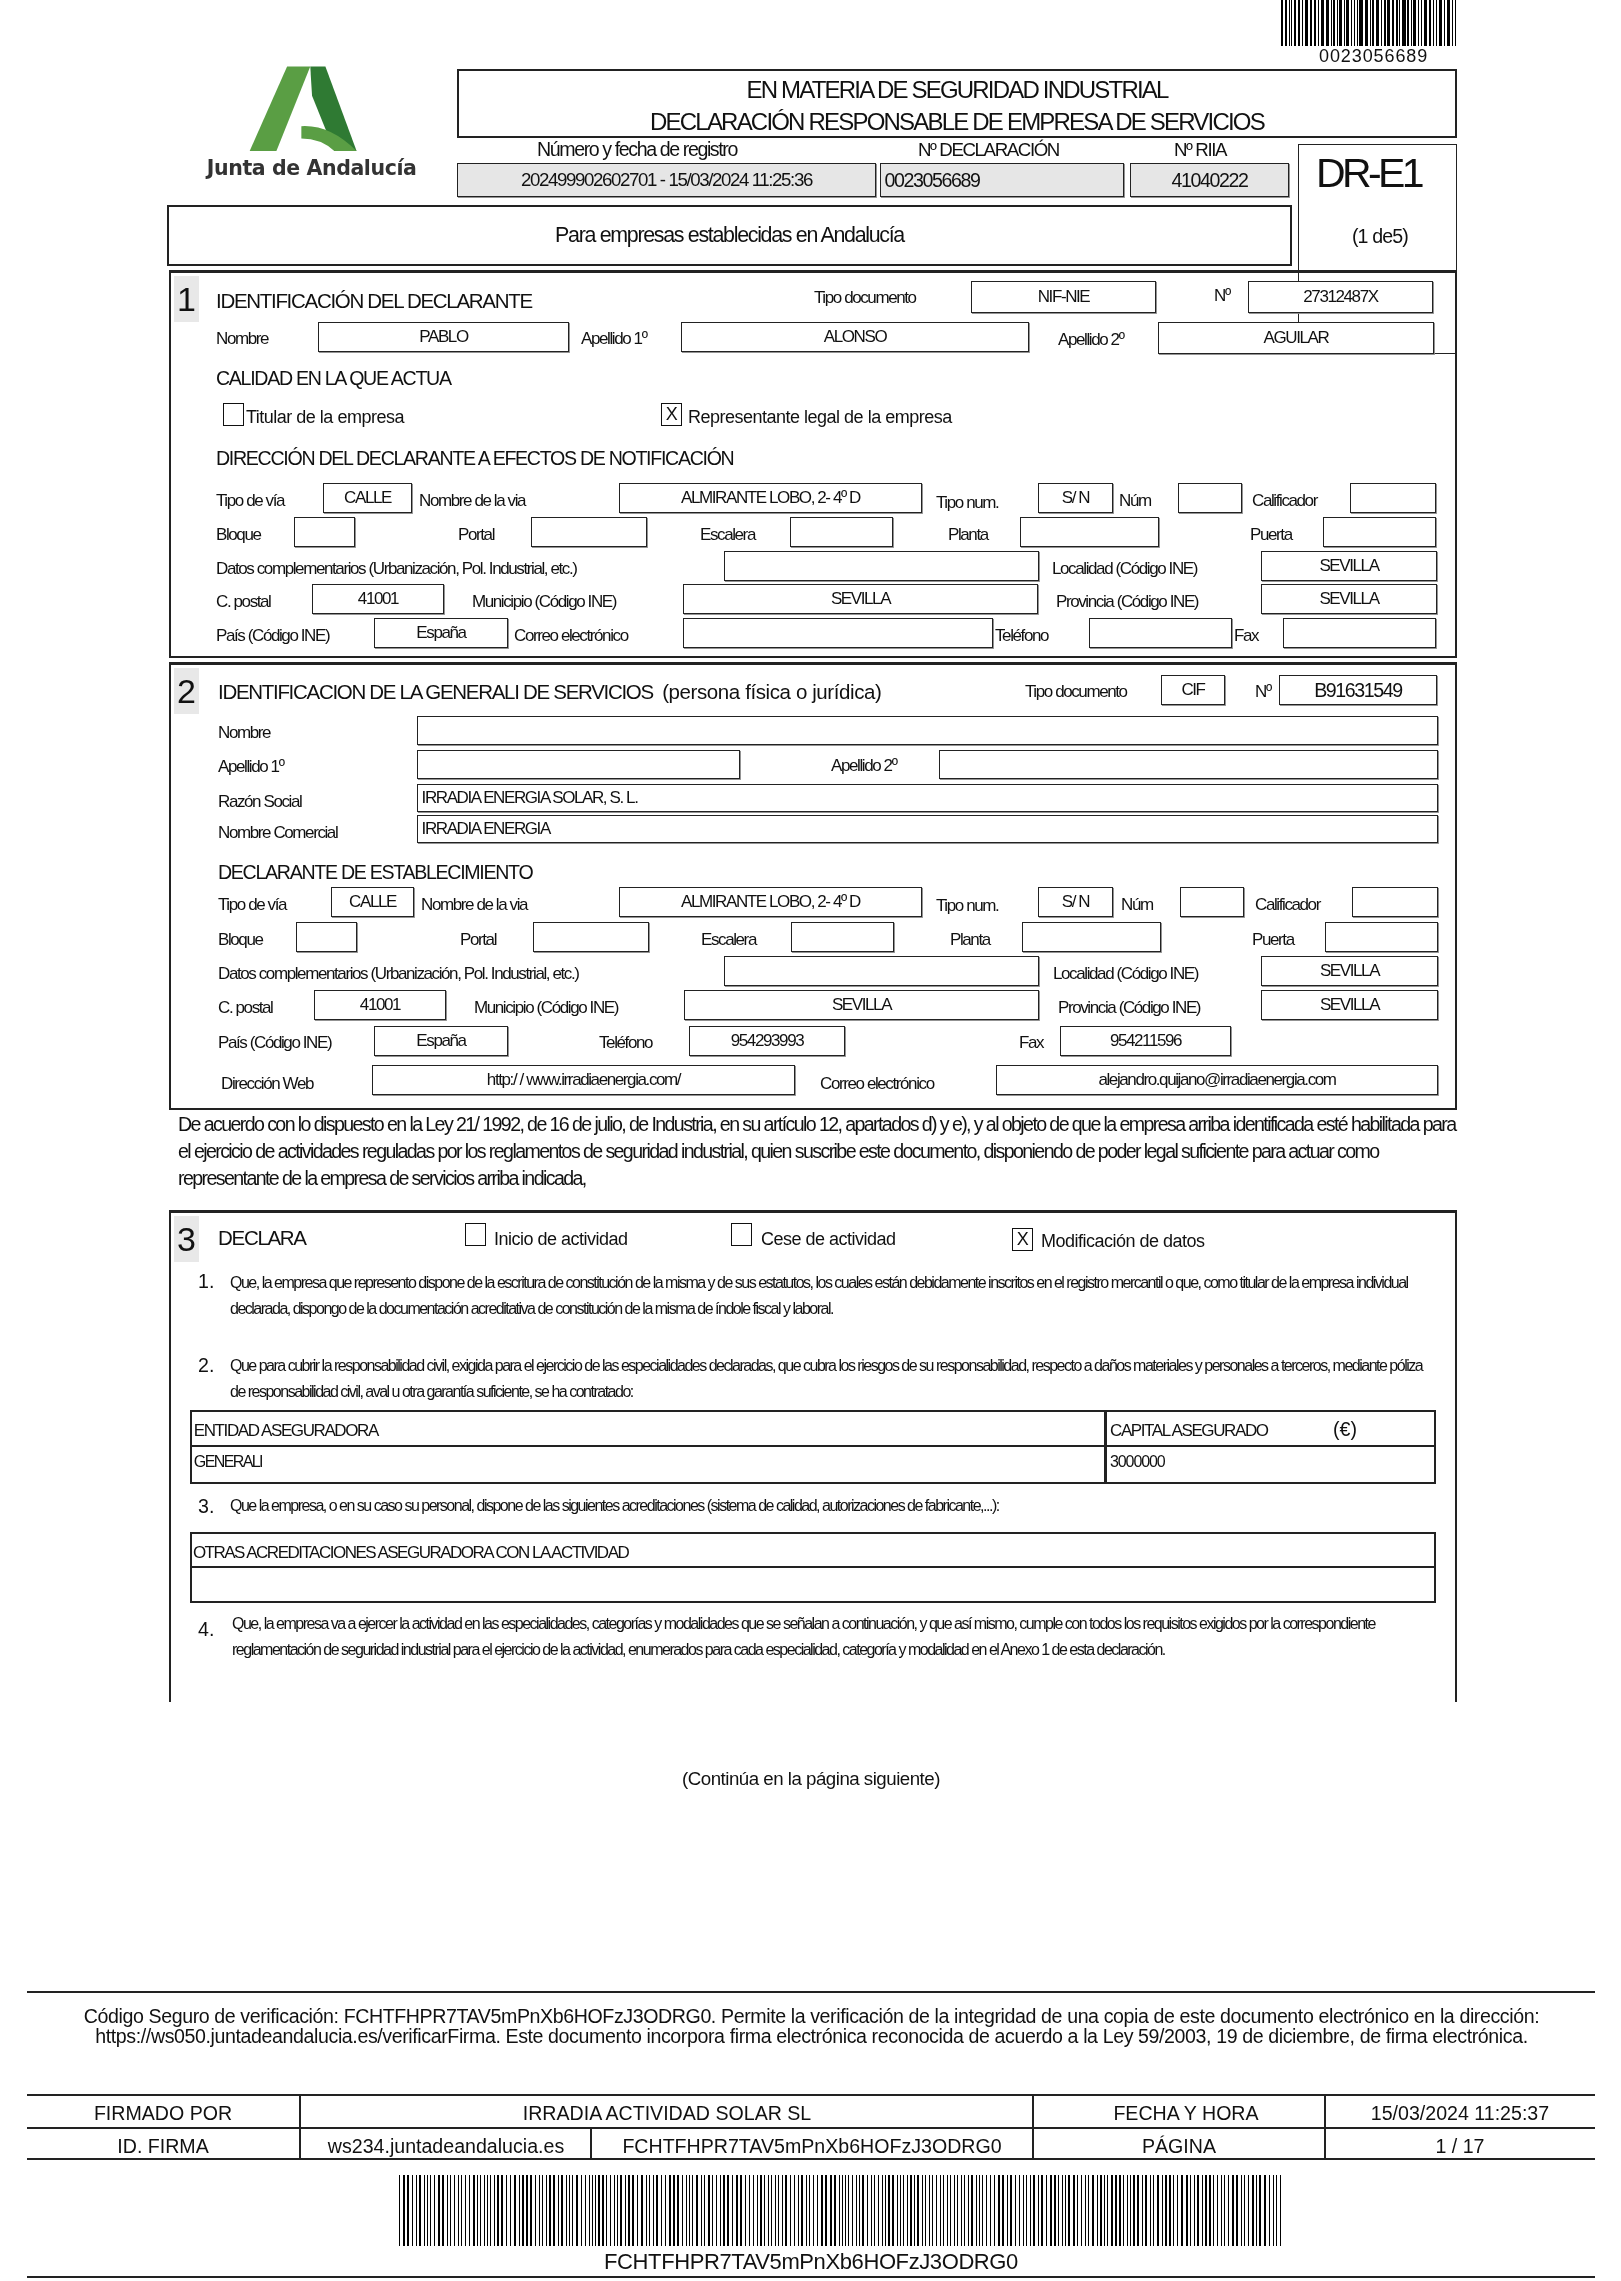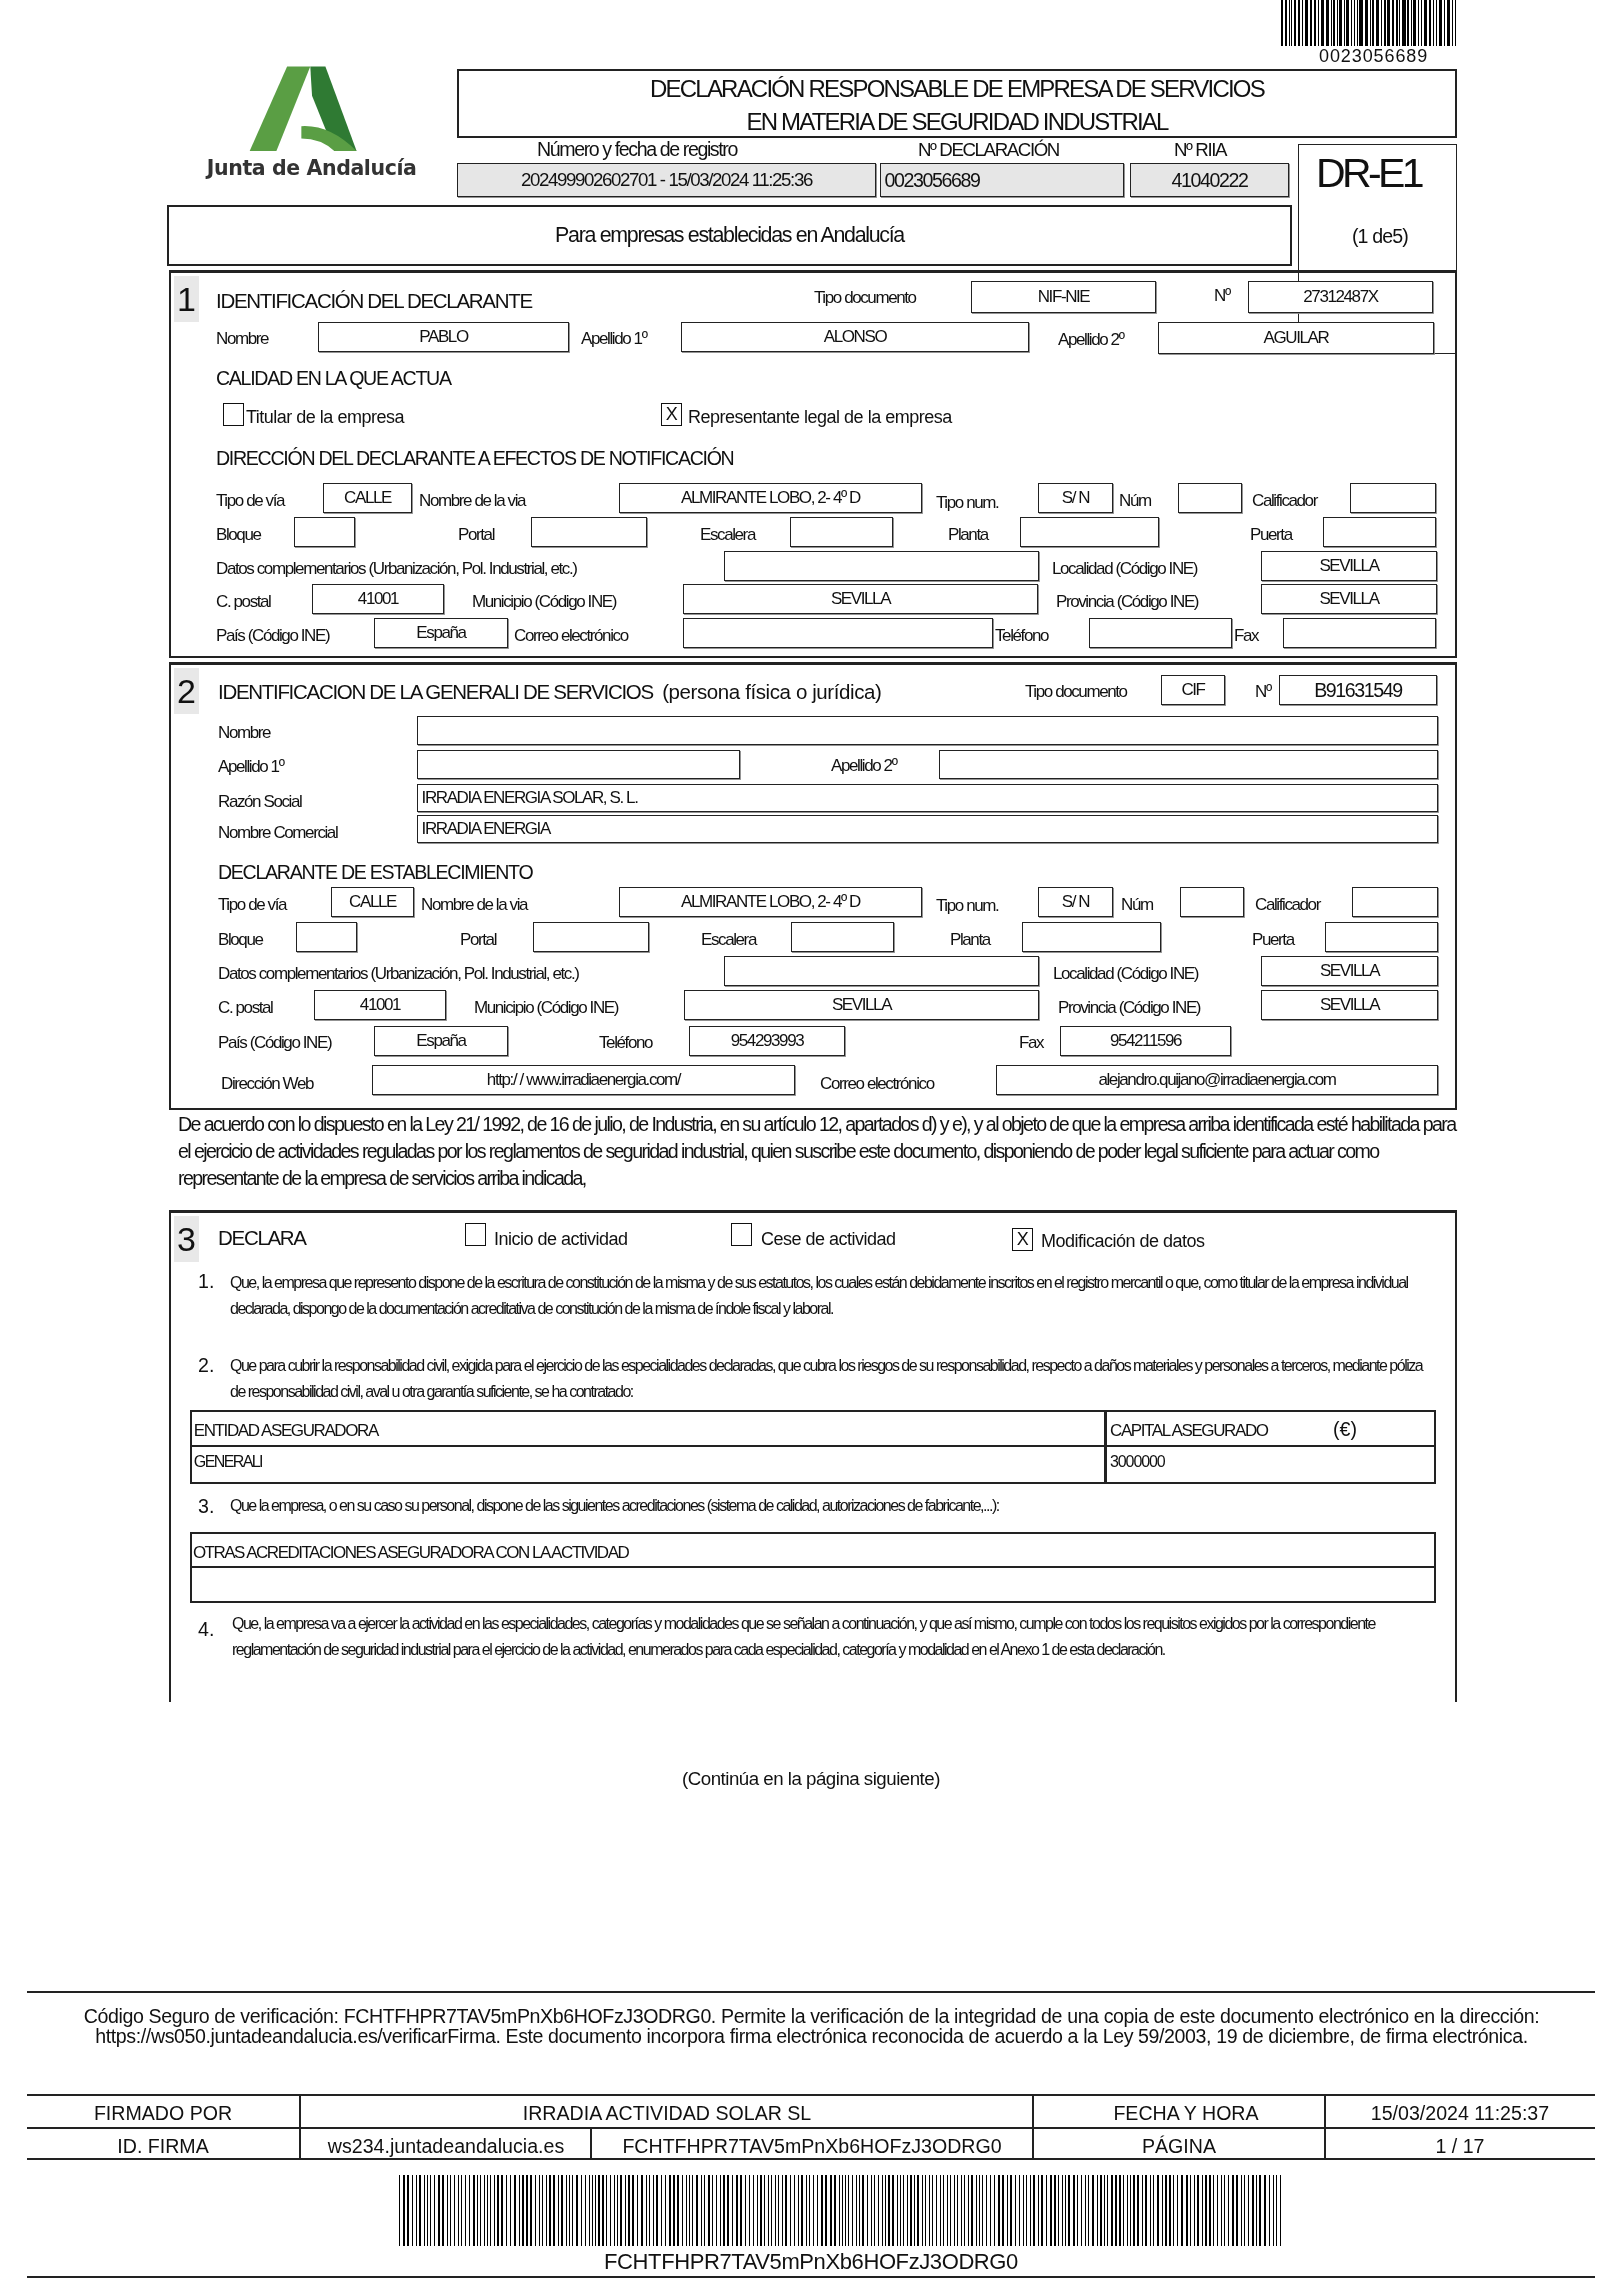--- a/index.html
+++ b/index.html
@@ -77,22 +77,22 @@
 <div class="abs" style="left:205px;top:62px;width:223px;height:125px;text-decoration:underline;">
   <svg width="223" height="98" viewBox="0 0 250 110">
     <polygon points="92,5 118,5 80,100 50,100" fill="#5a9e44"></polygon>
     <polygon points="118,5 135,5 170,100 145,100 120,38" fill="#2f7a33"></polygon>
     <path d="M108,72 Q140,70 170,100 L145,100 Q130,86 108,86 Z" fill="#5a9e44"></path>
   </svg>
   <div style="position:absolute;left:1.8px;top:94px;font-family:'DejaVu Sans',sans-serif;font-weight:bold;font-size:20.5px;color:#333;letter-spacing:-0.4px;white-space:nowrap;">Junta de Andalucía</div>
 </div>
 
 <div class="abs" style="left:457px;top:69px;width:1000px;height:69px;border:2.7px solid #222;text-align:center;">
+  <div style="font-size:24px;letter-spacing:-1.8px;margin-top:5.3px;">EN MATERIA DE SEGURIDAD INDUSTRIAL</div>
   <div style="font-size:24px;letter-spacing:-1.8px;margin-top:3.6px;">DECLARACIÓN RESPONSABLE DE EMPRESA DE SERVICIOS</div>
-  <div style="font-size:24px;letter-spacing:-1.8px;margin-top:5.3px;">EN MATERIA DE SEGURIDAD INDUSTRIAL</div>
 </div>
 
 <div class="lbl" style="left:537px;top:140px;font-size:19.6px;">Número y fecha de registro</div>
 <div class="lbl" style="left:918px;top:141px;font-size:18.7px;">Nº DECLARACIÓN</div>
 <div class="lbl" style="left:1174px;top:141px;font-size:18.7px;">Nº RIIA</div>
 <div class="box grey" style="left:457px;top:163px;width:419px;height:34px;font-size:18.7px;">202499902602701 - 15/03/2024 11:25:36</div>
 <div class="box grey left" style="left:880px;top:163px;width:244px;height:34px;font-size:19.6px;">0023056689</div>
 <div class="box grey" style="left:1130px;top:163px;width:159px;height:34px;font-size:19.6px;">41040222</div>
 
 <div class="abs" style="left:1298px;top:144px;width:159px;height:210px;border:1.8px solid #222;"></div>

